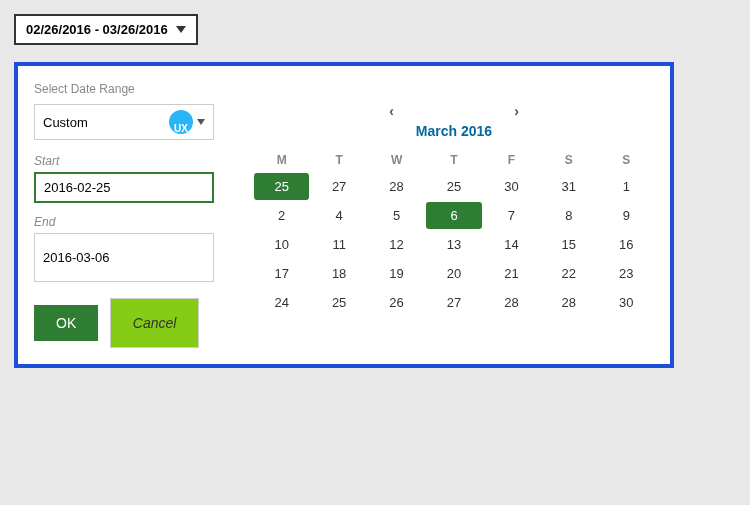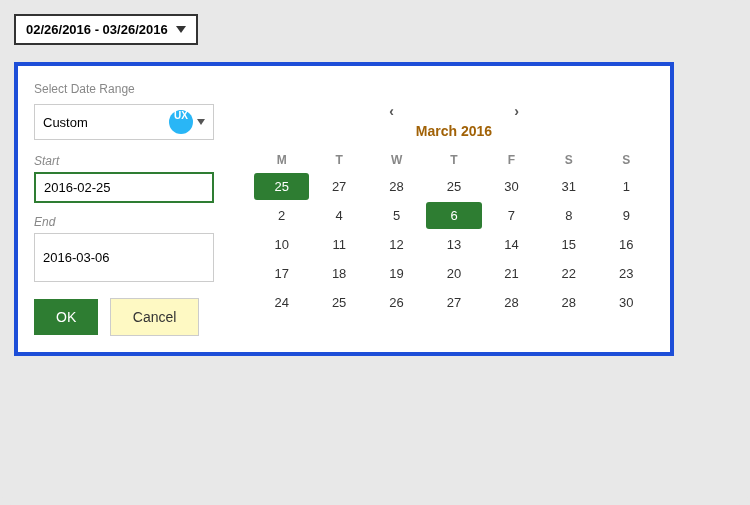--- a/index.html
+++ b/index.html
@@ -98,21 +98,21 @@
       font-size: 13px;
     }
 
     .ux-badge {
       background: #29b6f6;
       color: white;
       border-radius: 50%;
       width: 24px;
       height: 24px;
       display: flex;
-      align-items: flex-start;
+      align-items: flex-end;
       justify-content: center;
       font-size: 10px;
       font-weight: bold;
       margin-right: 4px;
     }
 
     .custom-dropdown .dropdown-arrow {
       width: 0;
       height: 0;
       border-left: 4px solid transparent;
@@ -149,26 +149,27 @@
       background: #2e7d32;
       color: white;
       border: none;
       padding: 10px 22px;
       font-size: 14px;
       cursor: pointer;
       margin-right: 8px;
     }
 
     .btn-cancel {
-      background: #fef9c3;
+      background: #84cc16;
       color: #333;
       border: 1px solid #ccc;
-      padding: 10px 22px;
+      padding: 16px 22px;
       font-size: 14px;
       cursor: pointer;
+      font-style: italic;
     }
 
     
     .right-panel {
       flex: 1;
     }
 
     .calendar-header {
       display: flex;
       align-items: center;
@@ -181,21 +182,21 @@
       cursor: pointer;
       font-size: 14px;
       color: #555;
       font-weight: bold;
       padding: 2px 6px;
     }
 
     .cal-title {
       font-size: 14px;
       font-weight: bold;
-      color: #a16207;
+      color: #0369a1;
       margin-top: 41px;
     }
 
     .calendar-grid {
       display: grid;
       grid-template-columns: repeat(7, 1fr);
       gap: 2px;
     }
 
     .day-header {

